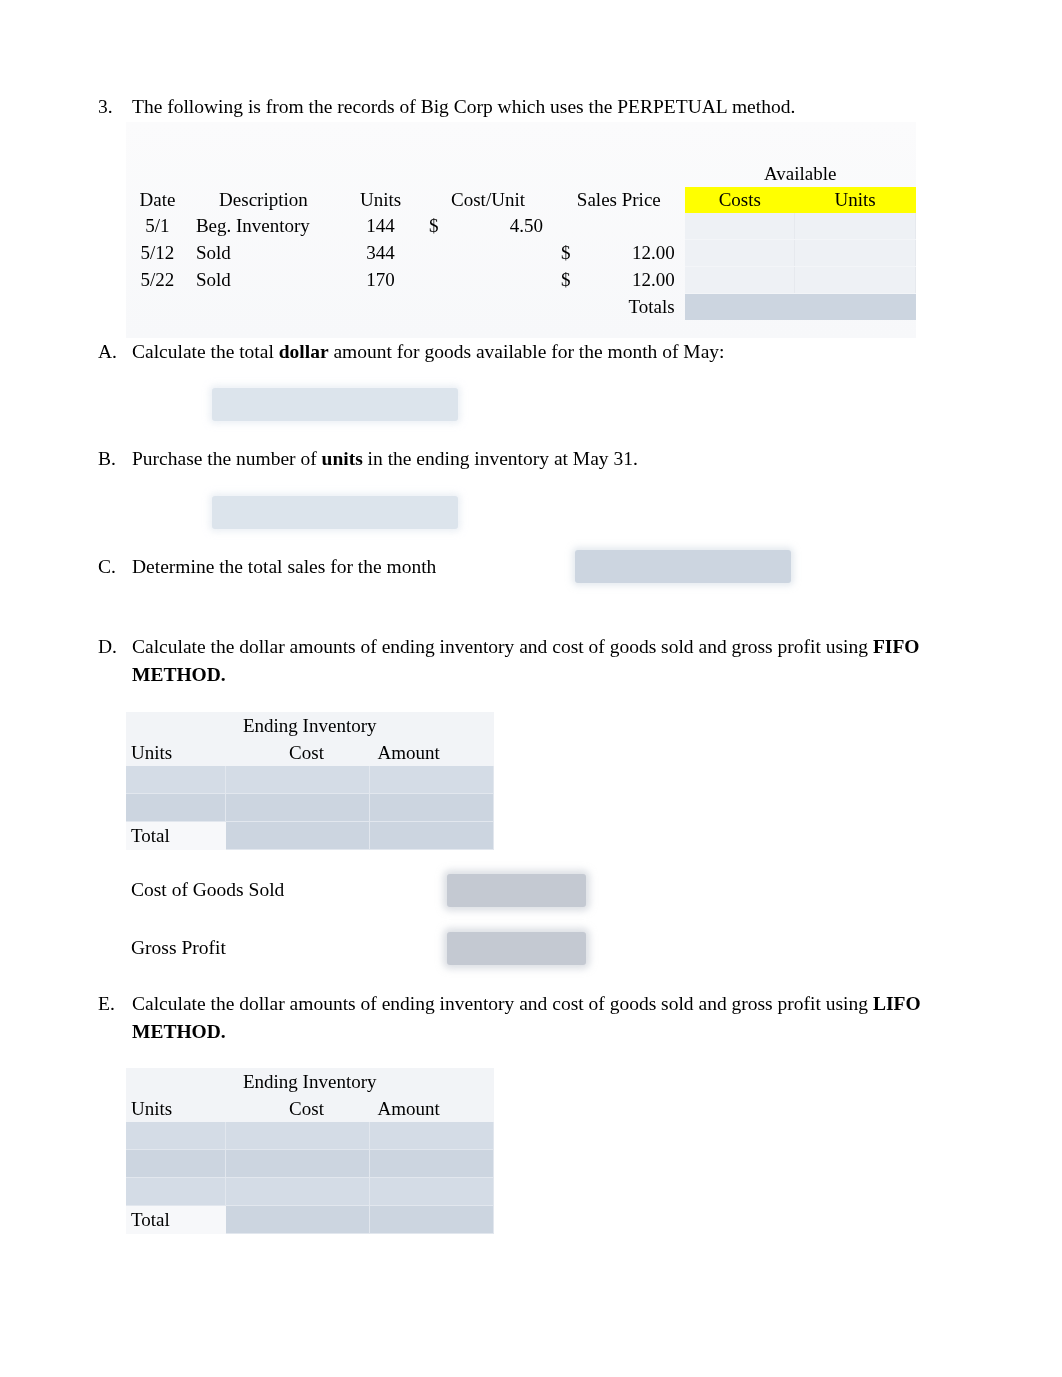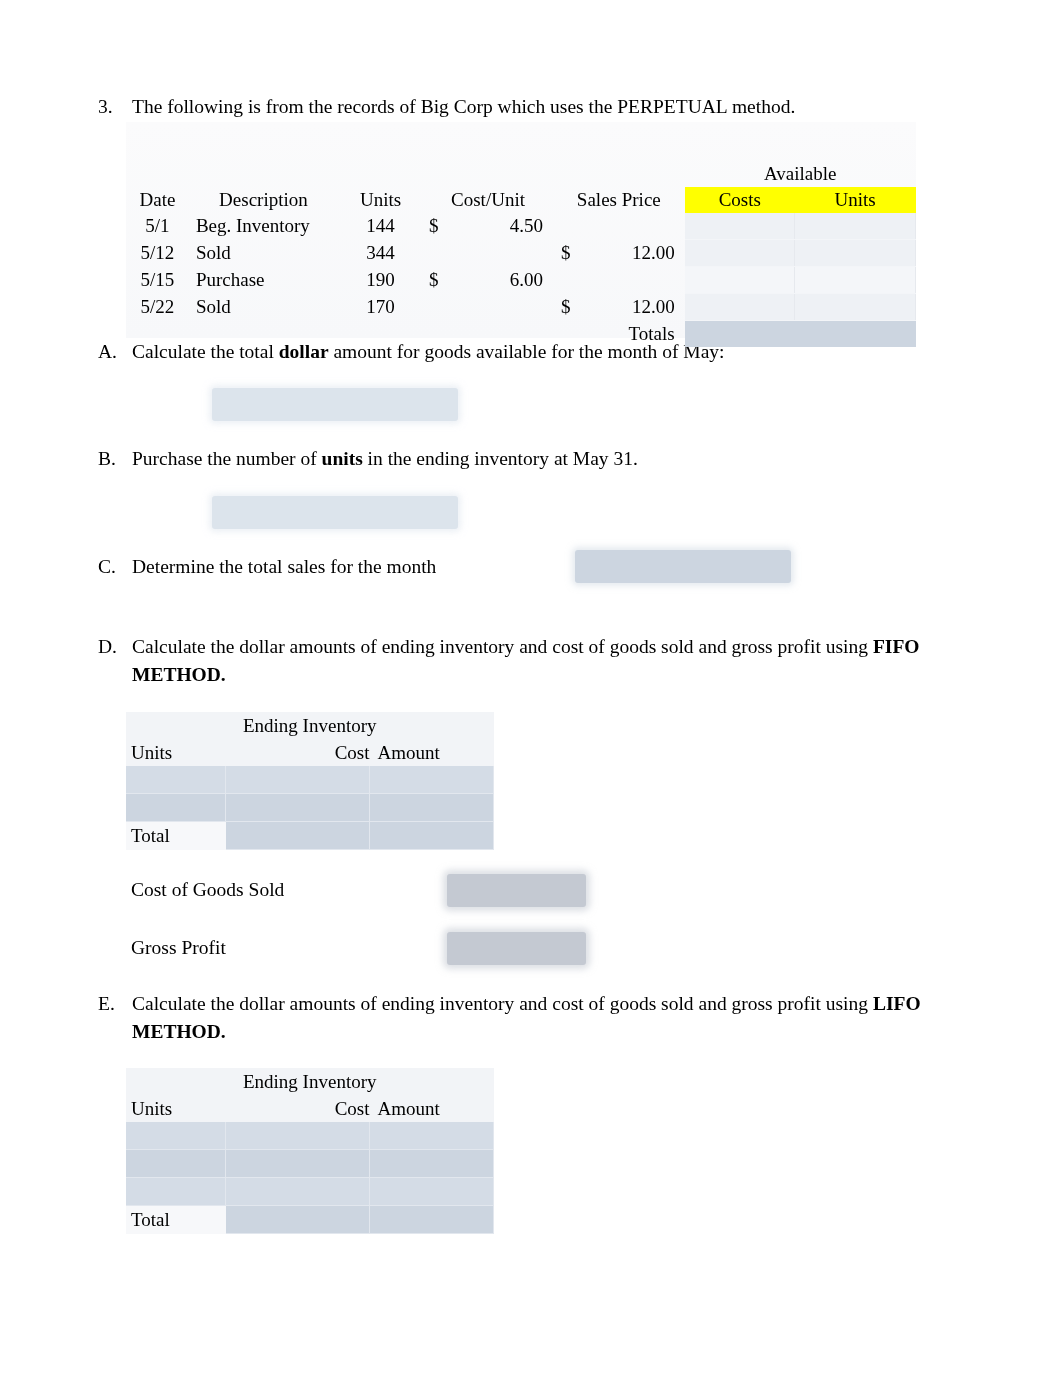--- a/index.html
+++ b/index.html
@@ -128,21 +128,21 @@
     background: #fde047;
   }
   .ei-table td {
     padding: 0;
     height: 27px;
     vertical-align: middle;
     white-space: nowrap;
     font-weight: normal;
   }
   .ei-units  { width: 94px; text-align: left; padding-left: 5px !important; }
-  .ei-cost   { width: 125px; text-align: right; padding-left: 18px !important; }
+  .ei-cost   { width: 125px; text-align: center; padding-left: 18px !important; }
   .ei-amount { width: 115px; text-align: left; padding-left: 8px !important; }
 
   .ei-span {
     text-align: center;
     font-size: 19px;
     height: 30px;
     background: #f2f4f7;
   }
   .ei-hdr td { background: #f2f4f7; }
   .ei-fill {
@@ -222,31 +222,20 @@
         <td class="col-desc">Sold</td>
         <td class="col-units">344</td>
         <td class="col-dollar"></td>
         <td class="col-cost"></td>
         <td class="col-sdollar">$</td>
         <td class="col-sprice">12.00</td>
         <td class="col-avcost blank-cell"></td>
         <td class="col-avunits blank-cell"></td>
       </tr>
 
-      <tr>
-        <td class="col-date">5/15</td>
-        <td class="col-desc">Purchase</td>
-        <td class="col-units">190</td>
-        <td class="col-dollar">$</td>
-        <td class="col-cost">6.00</td>
-        <td class="col-sdollar"></td>
-        <td class="col-sprice"></td>
-        <td class="col-avcost blank-cell alt"></td>
-        <td class="col-avunits blank-cell alt"></td>
-      </tr>
 
       <tr>
         <td class="col-date">5/22</td>
         <td class="col-desc">Sold</td>
         <td class="col-units">170</td>
         <td class="col-dollar"></td>
         <td class="col-cost"></td>
         <td class="col-sdollar">$</td>
         <td class="col-sprice">12.00</td>
         <td class="col-avcost blank-cell"></td>

